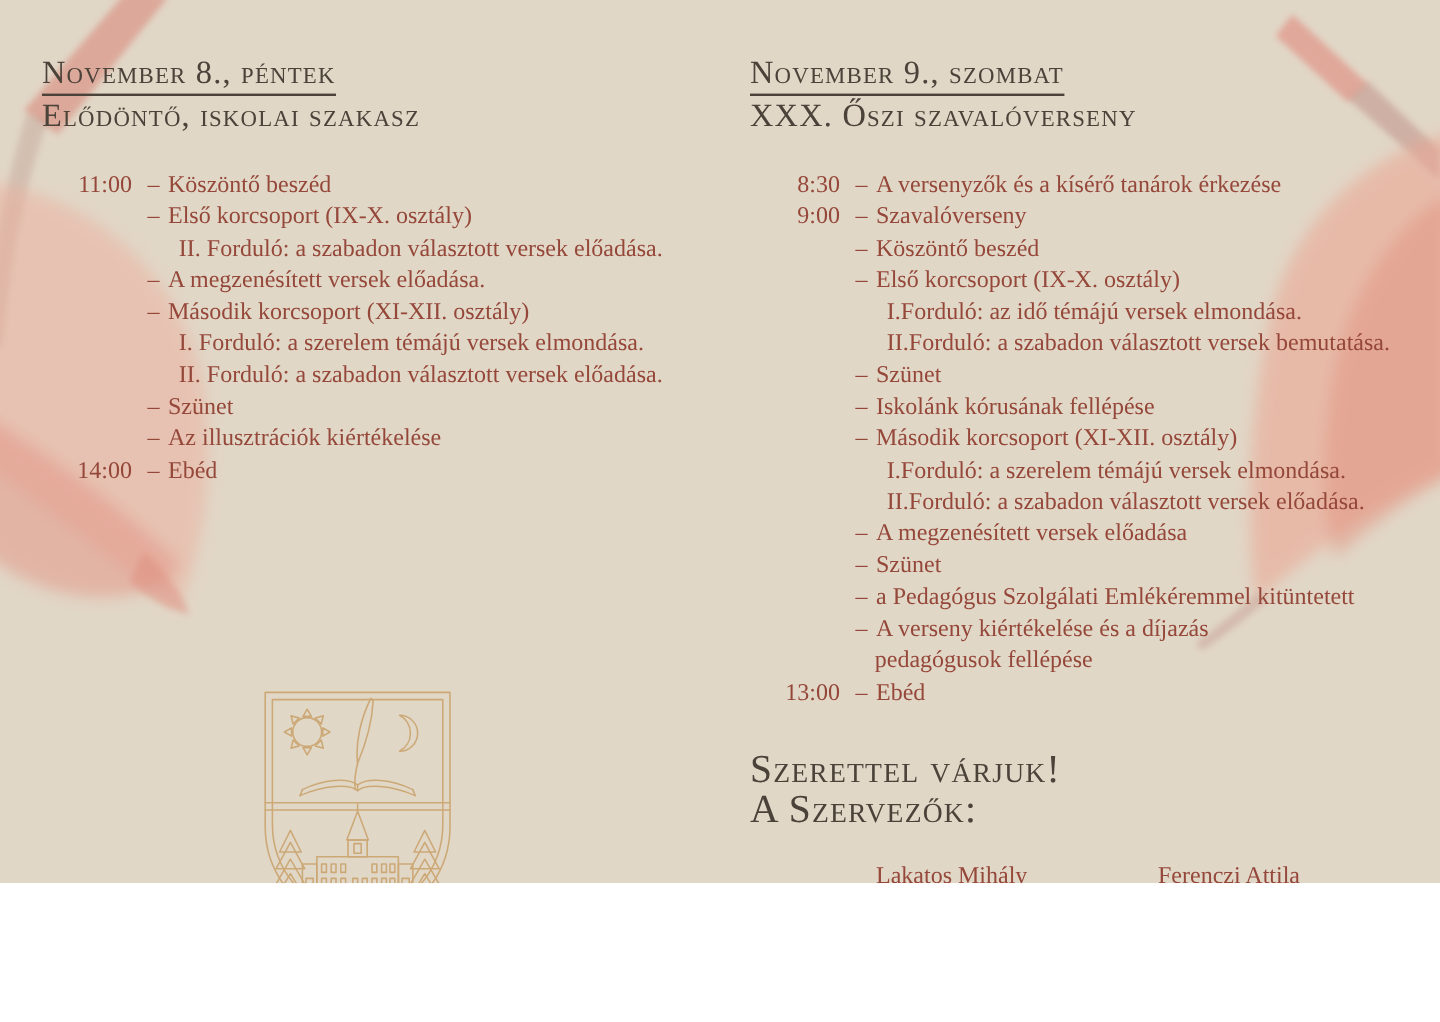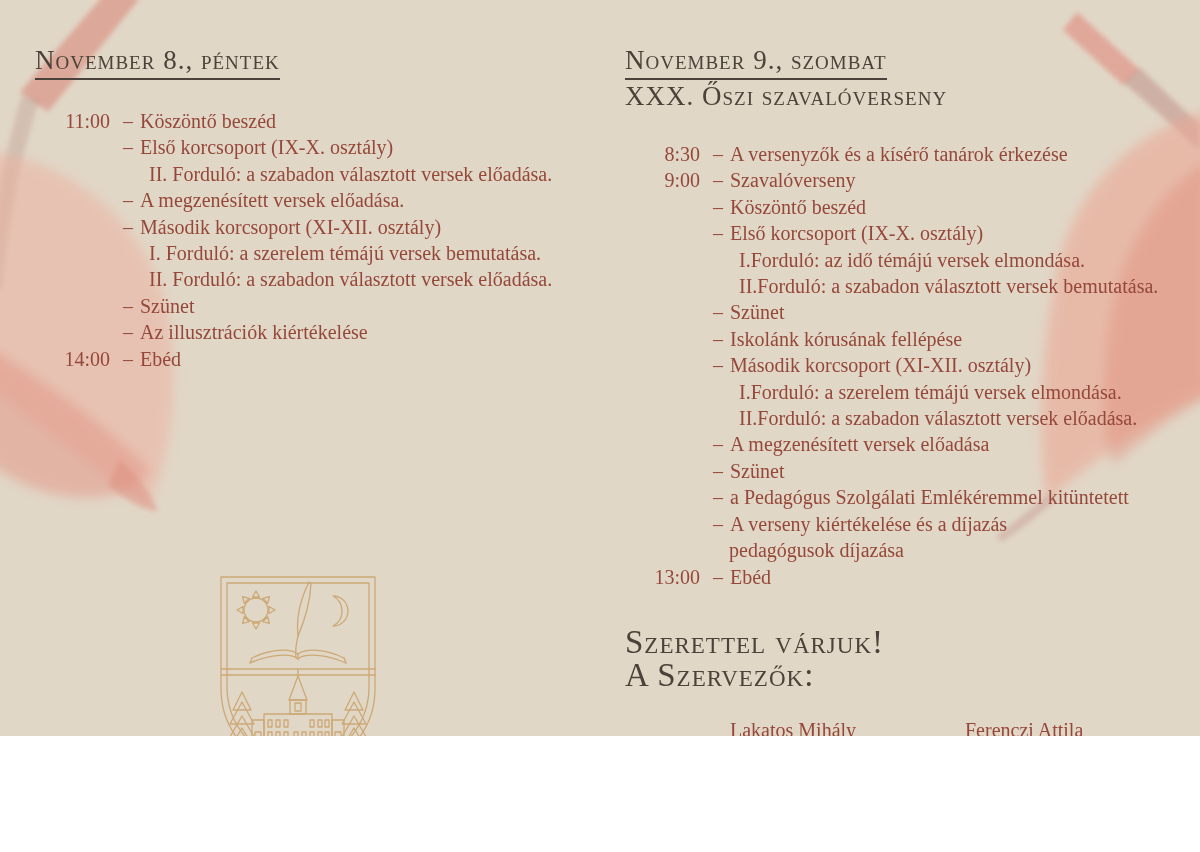--- a/index.html
+++ b/index.html
@@ -165,20 +165,21 @@
         <path d="M30,132 L18,154 H42 Z"></path>
         <path d="M30,146 L15,172 H45 Z"></path>
         <path d="M30,158 L13,186 H47 Z"></path>
         <line x1="30" y1="186" x2="30" y2="191"></line>
       </g>
     </g>
   </svg>
 
   <section class="col col-left">
     <h1><span class="title-underline">November 8., péntek</span></h1>
+    <h2>Elődöntő, iskolai szakasz</h2>
     <div class="schedule" id="left-schedule">
         <div class="row">
           <span class="time">11:00</span>
           <span class="body ind0"><span class="dash">–</span>Köszöntő beszéd</span>
         </div>
         <div class="row">
           <span class="time"></span>
           <span class="body ind0"><span class="dash">–</span>Első korcsoport (IX-X. osztály)</span>
         </div>
         <div class="row">
@@ -191,21 +192,21 @@
         <div class="row">
           <span class="time"></span>
           <span class="body ind0"><span class="dash">–</span>A megzenésített versek előadása.</span>
         </div>
         <div class="row">
           <span class="time"></span>
           <span class="body ind0"><span class="dash">–</span>Második korcsoport (XI-XII. osztály)</span>
         </div>
         <div class="row">
           <span class="time"></span>
-          <span class="body ind1">I. Forduló: a szerelem témájú versek bemutatása.</span>
+          <span class="body ind1">I. Forduló: a szerelem témájú versek elmondása.</span>
         </div>
         <div class="row">
           <span class="time"></span>
           <span class="body ind1">II. Forduló: a szabadon választott versek előadása.</span>
         </div>
         <div class="row">
           <span class="time"></span>
           <span class="body ind0"><span class="dash">–</span>Szünet</span>
         </div>
         <div class="row">
@@ -278,21 +279,21 @@
         <div class="row">
           <span class="time"></span>
           <span class="body ind0"><span class="dash">–</span>a Pedagógus Szolgálati Emlékéremmel kitüntetett</span>
         </div>
         <div class="row">
           <span class="time"></span>
           <span class="body ind0"><span class="dash">–</span>A verseny kiértékelése és a díjazás</span>
         </div>
         <div class="row">
           <span class="time"></span>
-          <span class="body ind2">pedagógusok díjazása</span>
+          <span class="body ind2">pedagógusok fellépése</span>
         </div>
         <div class="row">
           <span class="time">13:00</span>
           <span class="body ind0"><span class="dash">–</span>Ebéd</span>
         </div>
       </div>
     <div class="closing">
       <div>Szerettel várjuk!</div>
       <div>A Szervezők:</div>
     </div>

